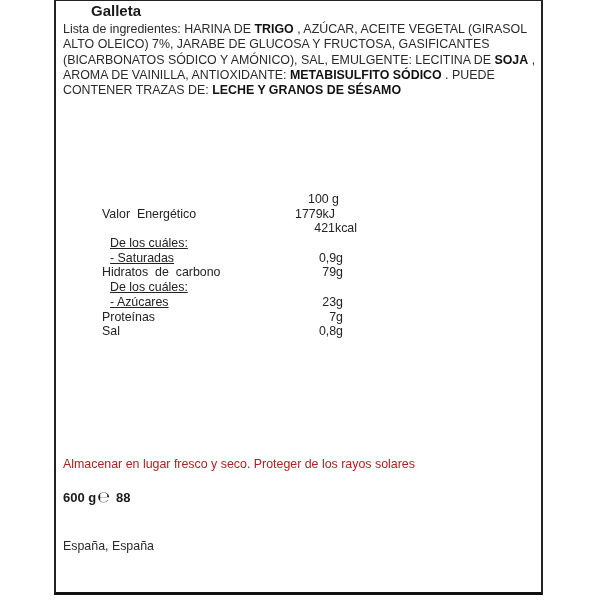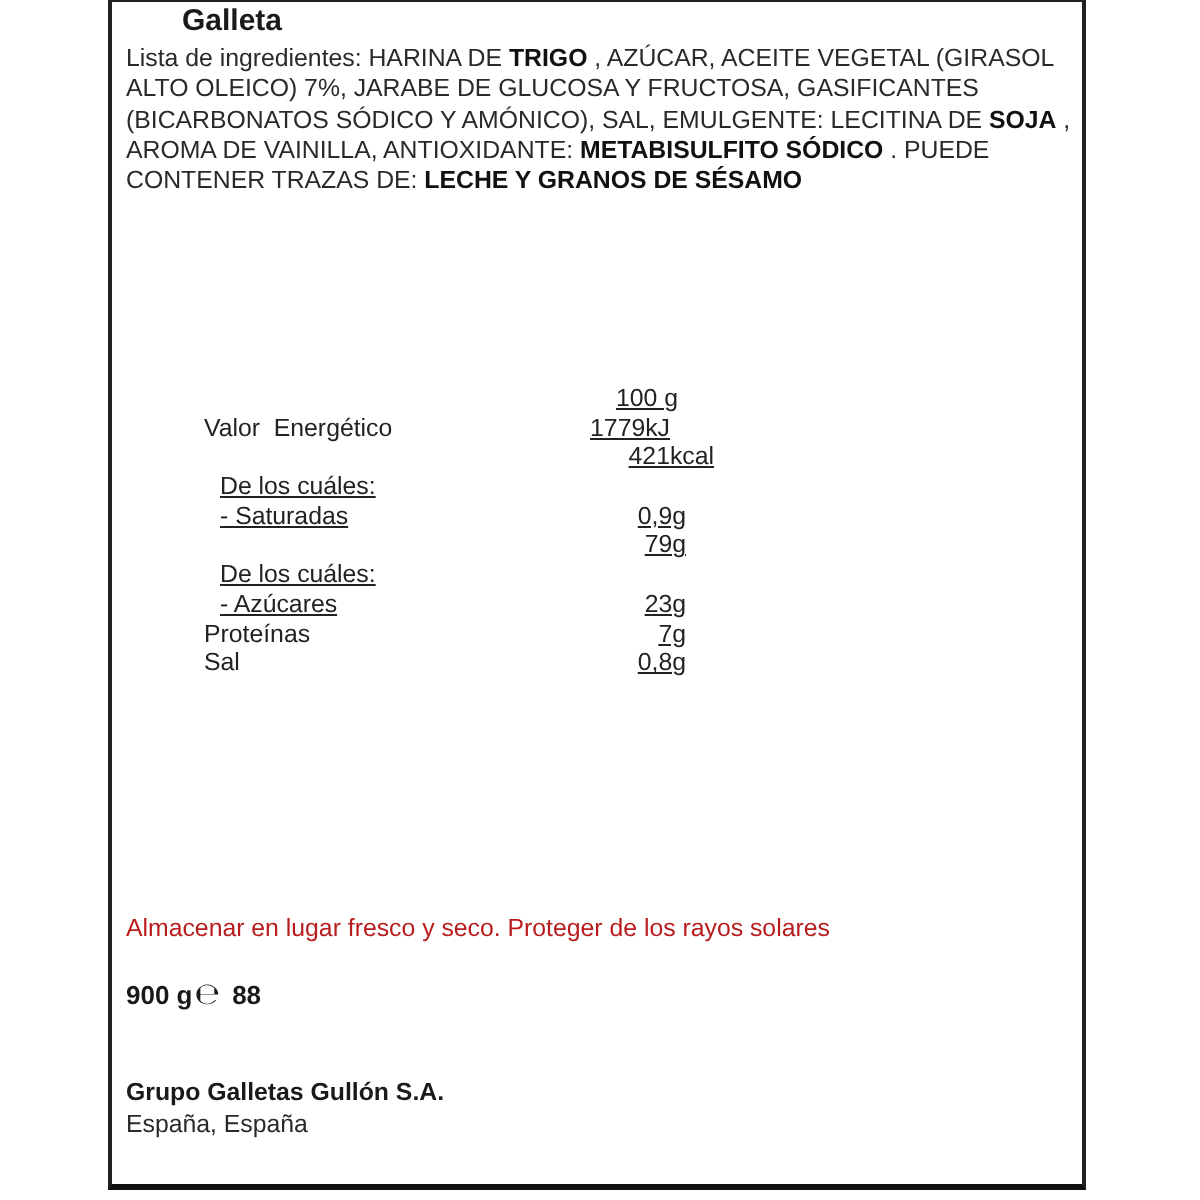--- a/index.html
+++ b/index.html
@@ -7,21 +7,21 @@
            font-family:"Liberation Sans", sans-serif; color:#222; }
     .label-box { position:absolute; left:54px; top:0px; width:489px; height:595px;
                  border-left:2px solid #222; border-right:2px solid #222;
                  border-top:1px solid #222; border-bottom:3px solid #111; box-sizing:border-box; }
     .title { position:absolute; left:63px; top:2px; font-size:15px; font-weight:bold; color:#1a1a1a;margin-left:28px; }
     .ingredients { position:absolute; left:63px; top:22px; width:475px; font-size:12.4px; line-height:15.3px; color:#2a2a2a; }
     .ingredients b { color:#111; }
     .nutri { position:absolute; left:63px; top:192px; width:300px; font-size:12.4px; line-height:14.7px; }
     .nrow { position:relative; height:14.7px; }
     .nrow .n-label { position:absolute; left:0; white-space:pre;margin-left:39px; }
-    .nrow .n-value { position:absolute; right:20px; white-space:pre; text-align:right;text-decoration:underline; }
+    .nrow .n-value { position:absolute; right:20px; white-space:pre; text-align:right; }
     .nrow.sub .n-label { left:8px;text-decoration:underline; }
     .storage { position:absolute; left:63px; top:457px; font-size:12.4px; color:#b91c1c; }
     .weight { position:absolute; left:63px; top:488px; font-size:13px; font-weight:bold; color:#1a1a1a; }
     .weight .e-mark { font-weight:normal; font-size:15px; margin:0 6px 0 1px; font-family:"DejaVu Sans", sans-serif; }
     .company { position:absolute; left:63px; top:538px; font-size:12.4px; line-height:16px; color:#2a2a2a; }
     .company .name { font-weight:bold; color:#1a1a1a; }
   </style>
 </head>
 <body>
 
@@ -46,20 +46,21 @@
     <span class="n-value" style="right:6px">421kcal</span>
   </div>
   <div class="nrow sub">
     <span class="n-label">De los cuáles:</span>
   </div>
   <div class="nrow sub">
     <span class="n-label">- Saturadas</span>
     <span class="n-value">0,9g</span>
   </div>
   <div class="nrow">
+    <span class="n-label">Hidratos  de  carbono</span>
     <span class="n-value">79g</span>
   </div>
   <div class="nrow sub">
     <span class="n-label">De los cuáles:</span>
   </div>
   <div class="nrow sub">
     <span class="n-label">- Azúcares</span>
     <span class="n-value">23g</span>
   </div>
   <div class="nrow">
@@ -68,19 +69,18 @@
   </div>
   <div class="nrow">
     <span class="n-label">Sal</span>
     <span class="n-value">0,8g</span>
   </div>
 </div>
 
 <div class="storage">Almacenar en lugar fresco y seco. Proteger de los rayos solares</div>
 
 <div class="weight">
-  <span>900 g</span><span class="e-mark">℮</span><span>88</span>
+  <span>600 g</span><span class="e-mark">℮</span><span>88</span>
 </div>
 
 <div class="company">
-  <div class="name">Grupo Galletas Gullón S.A.</div>
   <div>España,  España</div>
 </div>
 
 </body></html>

